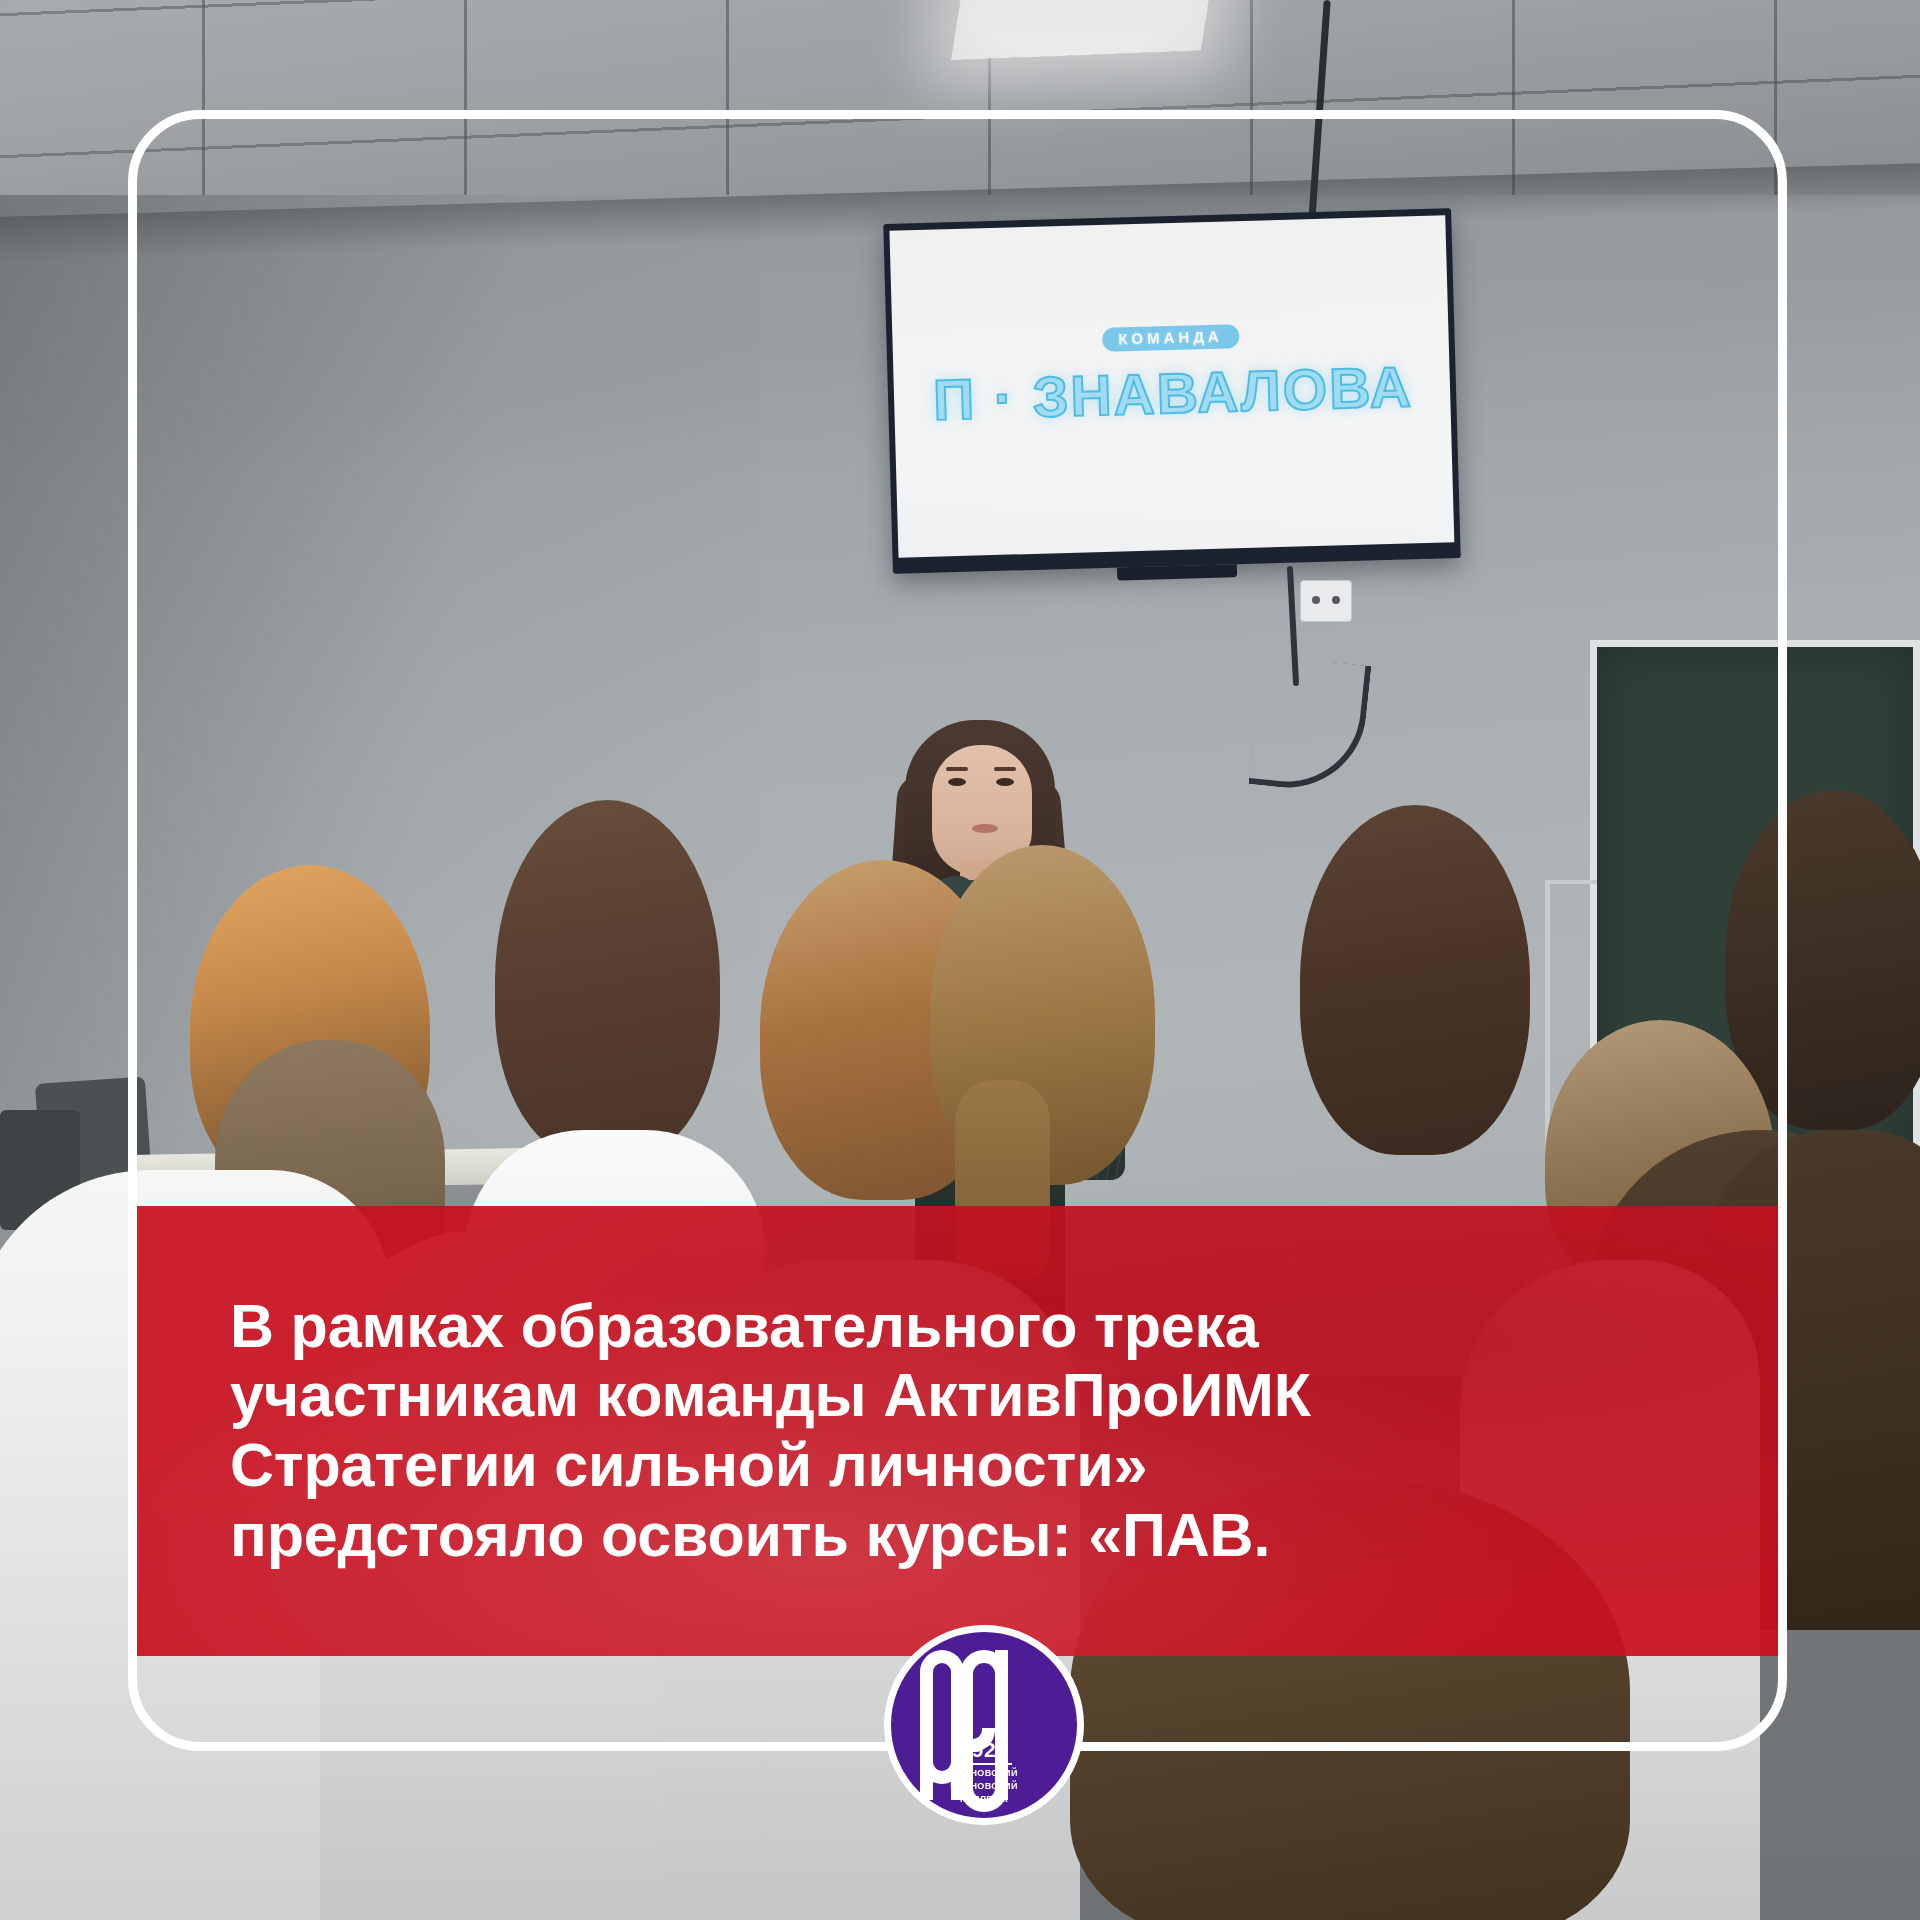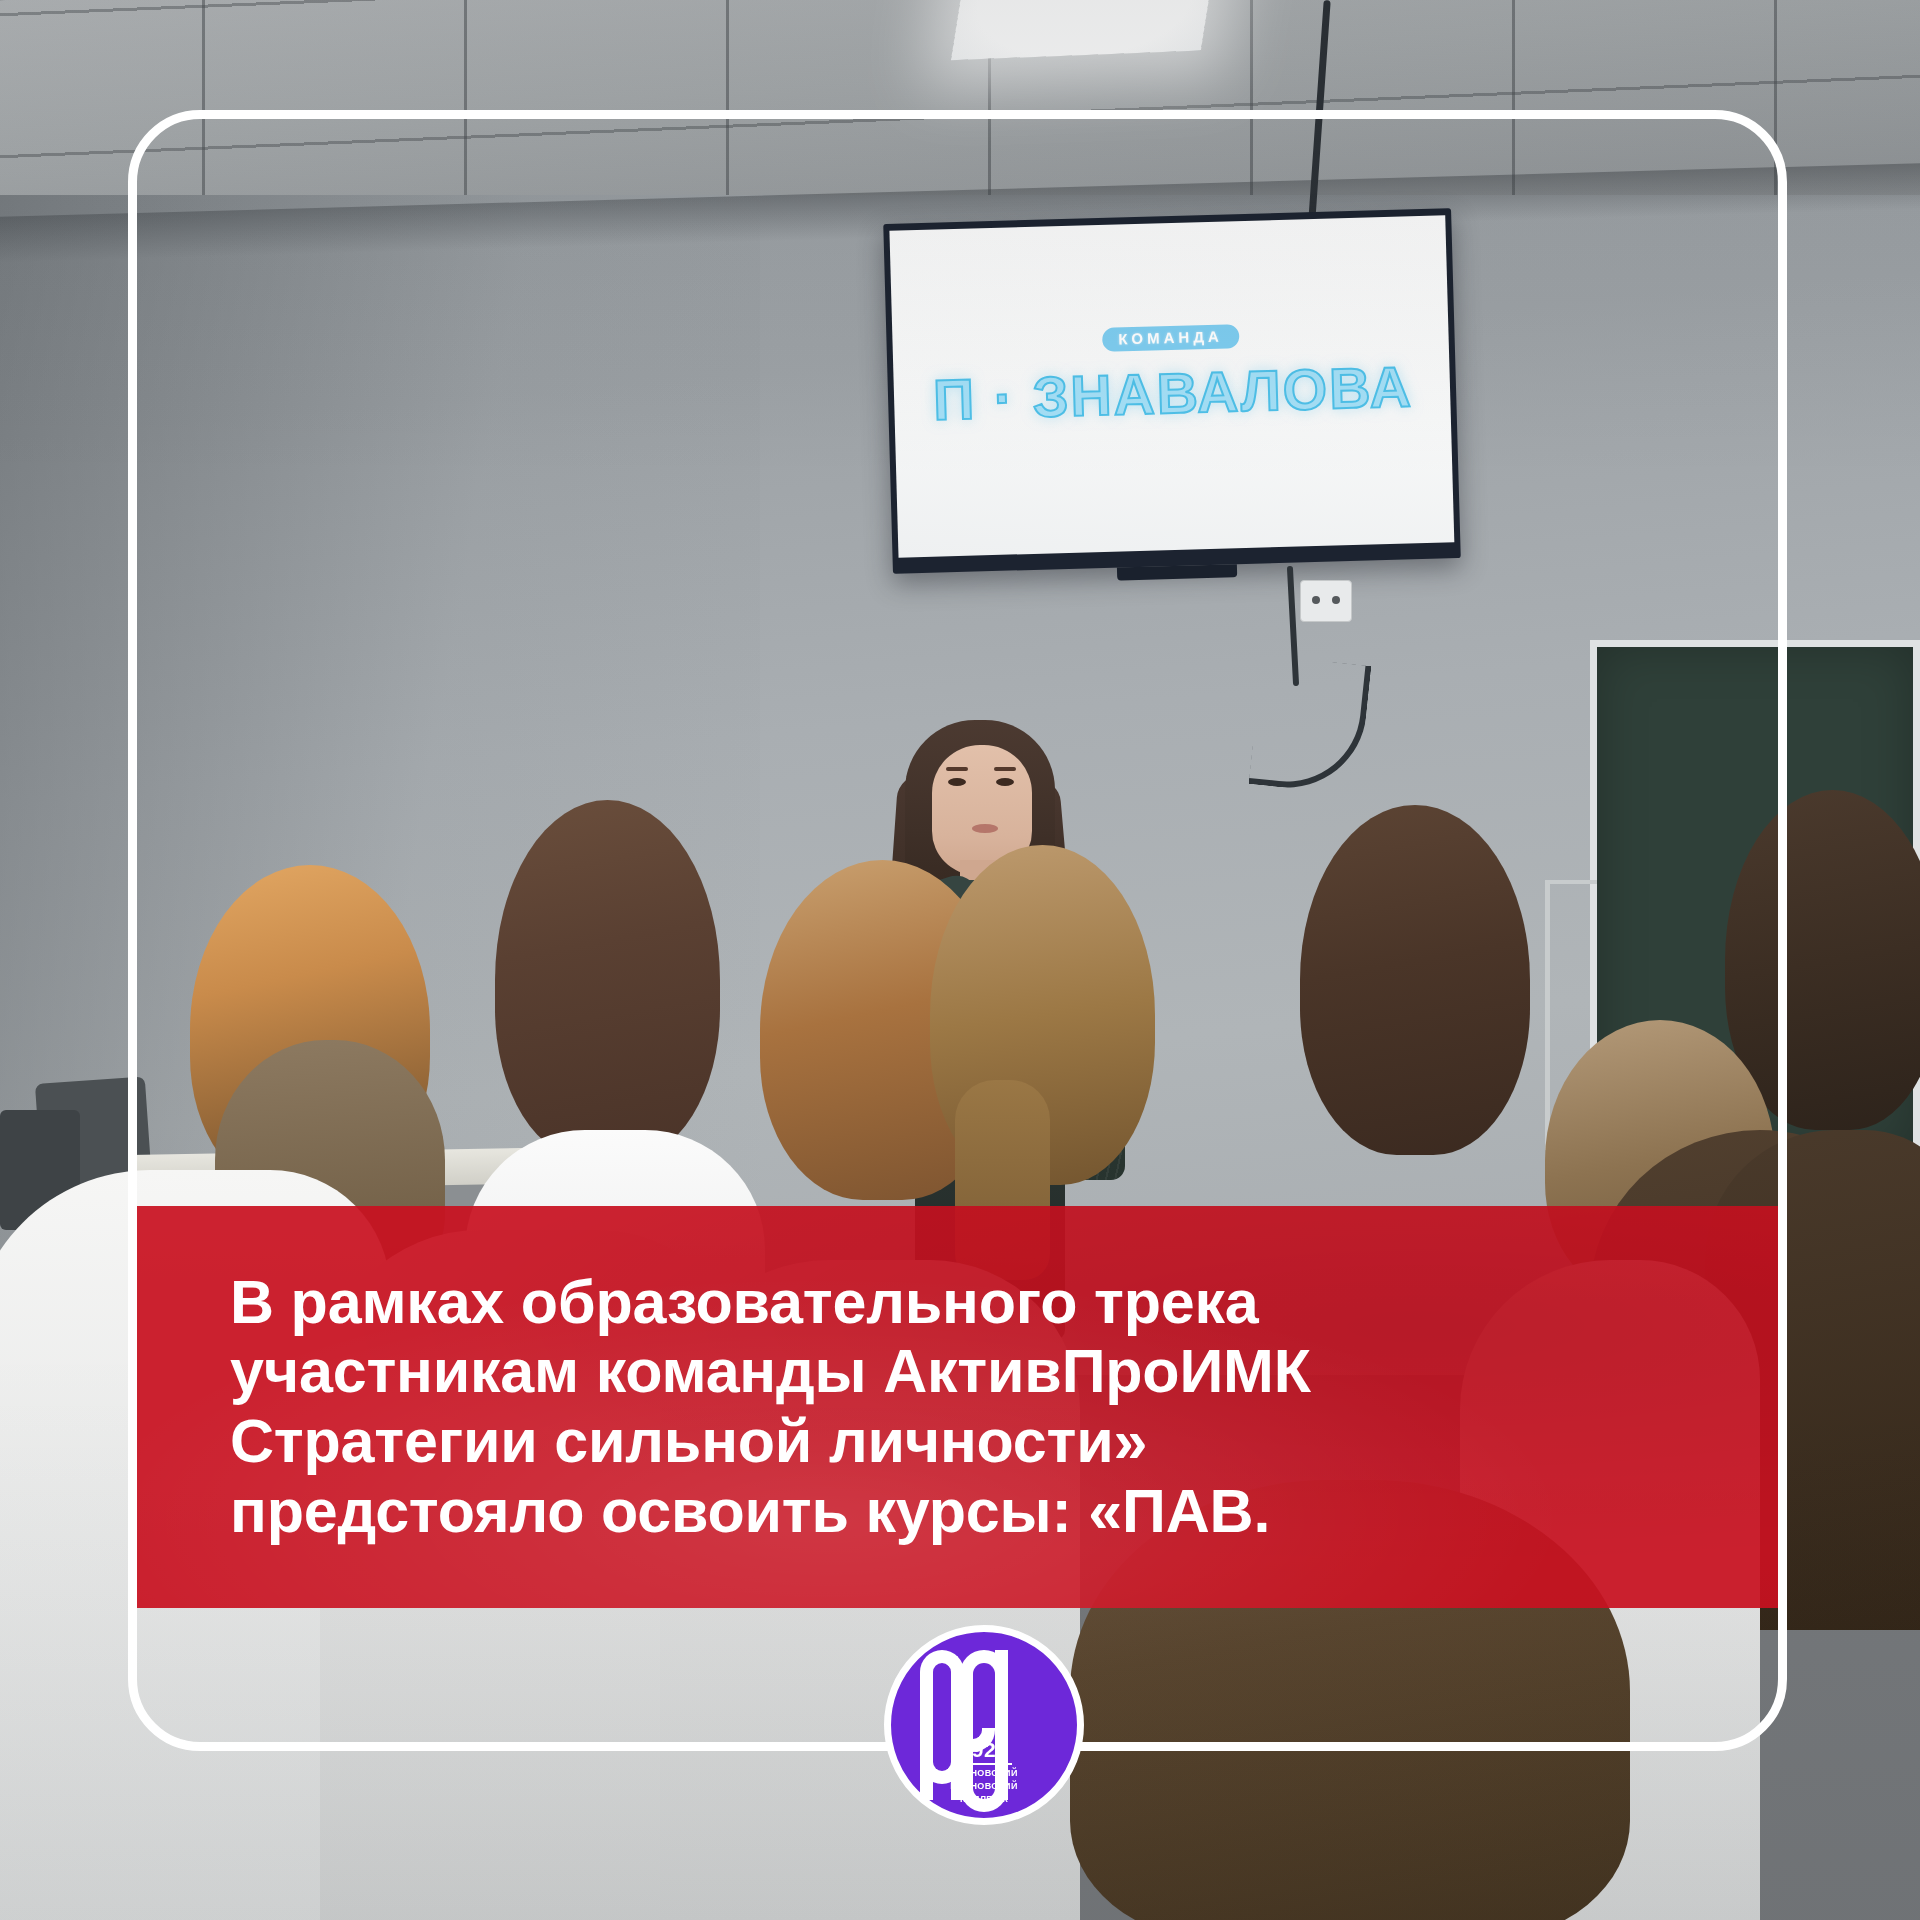--- a/index.html
+++ b/index.html
@@ -280,21 +280,21 @@
 
   
   .frame {
     position:absolute; left:128px; top:110px; width:1659px; height:1641px;
     border:9px solid #ffffff; border-radius:72px;
     pointer-events:none;
   }
 
   
   .banner {
-    position:absolute; left:135px; top:1206px; width:1646px; height:402px;
+    position:absolute; left:135px; top:1206px; width:1646px; height:450px;
     background:rgba(200,17,32,.93);
     display:flex; align-items:center;
   }
   .banner-sheen {
     position:absolute; inset:0;
     background:
       radial-gradient(ellipse at 42% 78%, rgba(255,255,255,.10) 0%, rgba(255,255,255,0) 55%),
       radial-gradient(ellipse at 78% 30%, rgba(0,0,0,.08) 0%, rgba(0,0,0,0) 60%);
     pointer-events:none;
   }
@@ -307,21 +307,21 @@
     line-height:1.14;
     padding:10px 30px 10px 95px;
     letter-spacing:-0.2px;
   }
   .banner-text span { display:block; white-space:nowrap; }
 
   
   .logo {
     position:absolute; left:884px; top:1625px; width:200px; height:200px;
     border-radius:50%;
-    background:#6d28d9;
+    background:#4c1d95;
     border:7px solid #ffffff;
     display:flex; align-items:center; justify-content:center;
   }
   .logo-mark { position:relative; width:128px; height:150px; }
   .logo-mark .stem {
     position:absolute; bottom:0; width:13px; background:#ffffff;
   }
   .logo-mark .arch {
     position:absolute; border:13px solid #ffffff; border-bottom:none;
     background:transparent;

